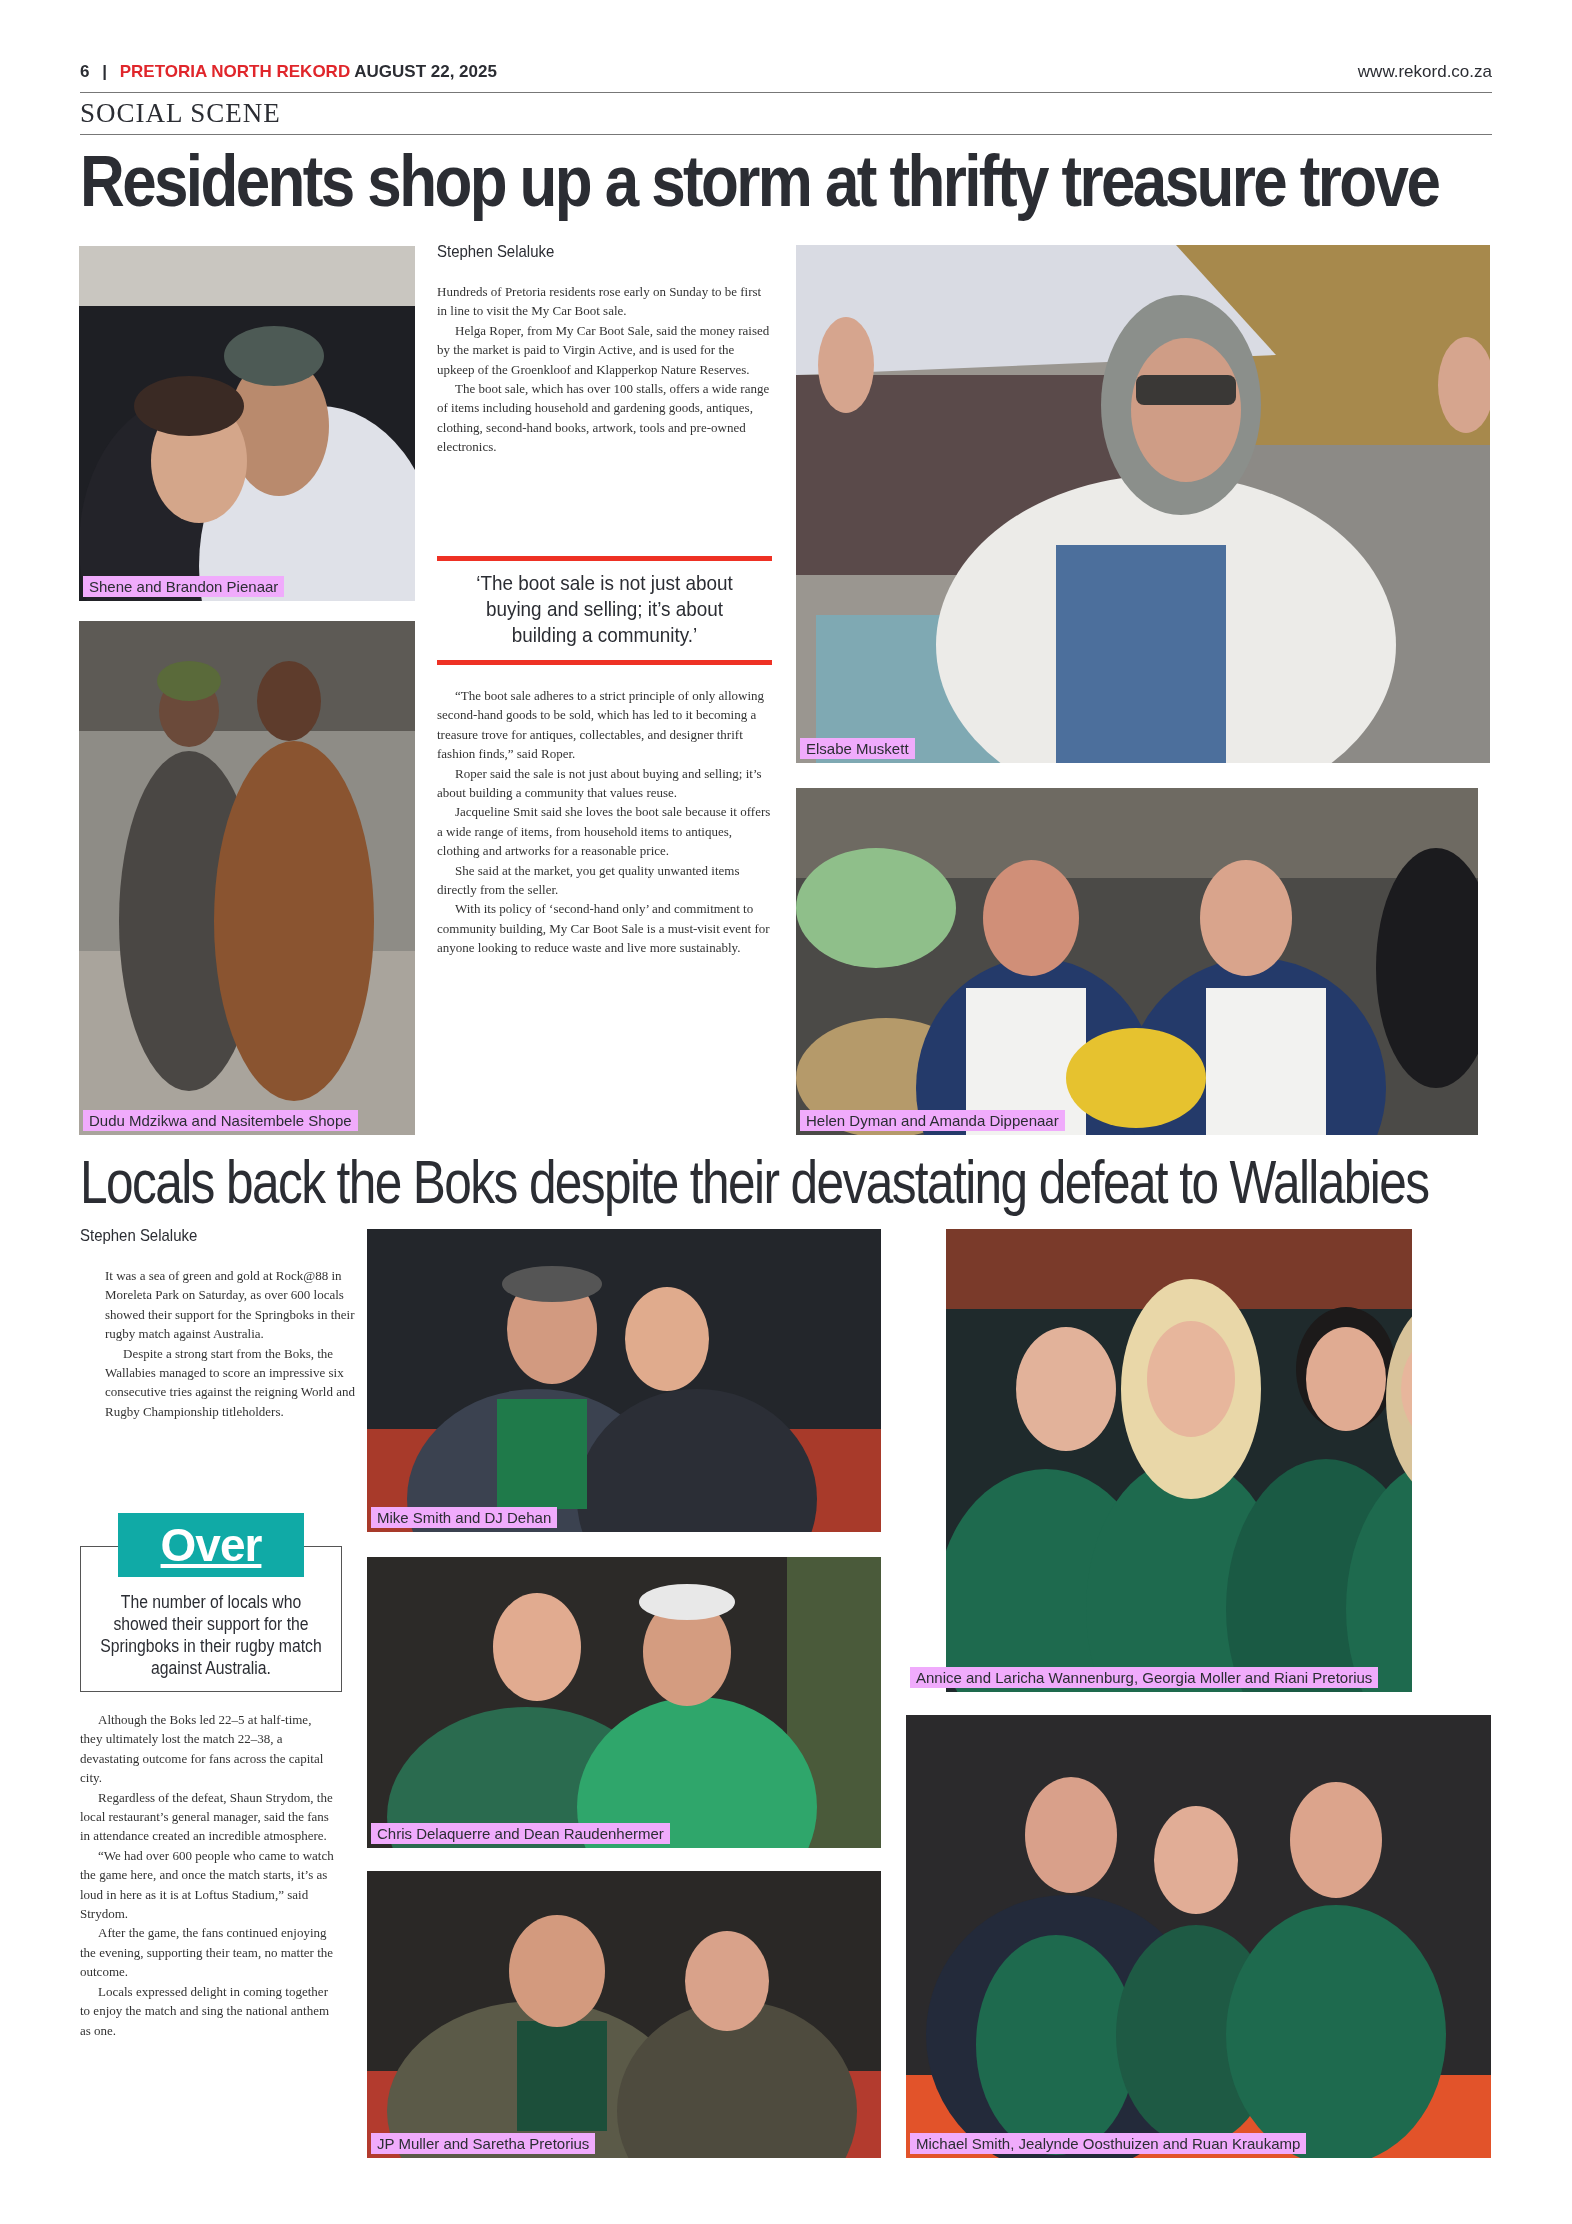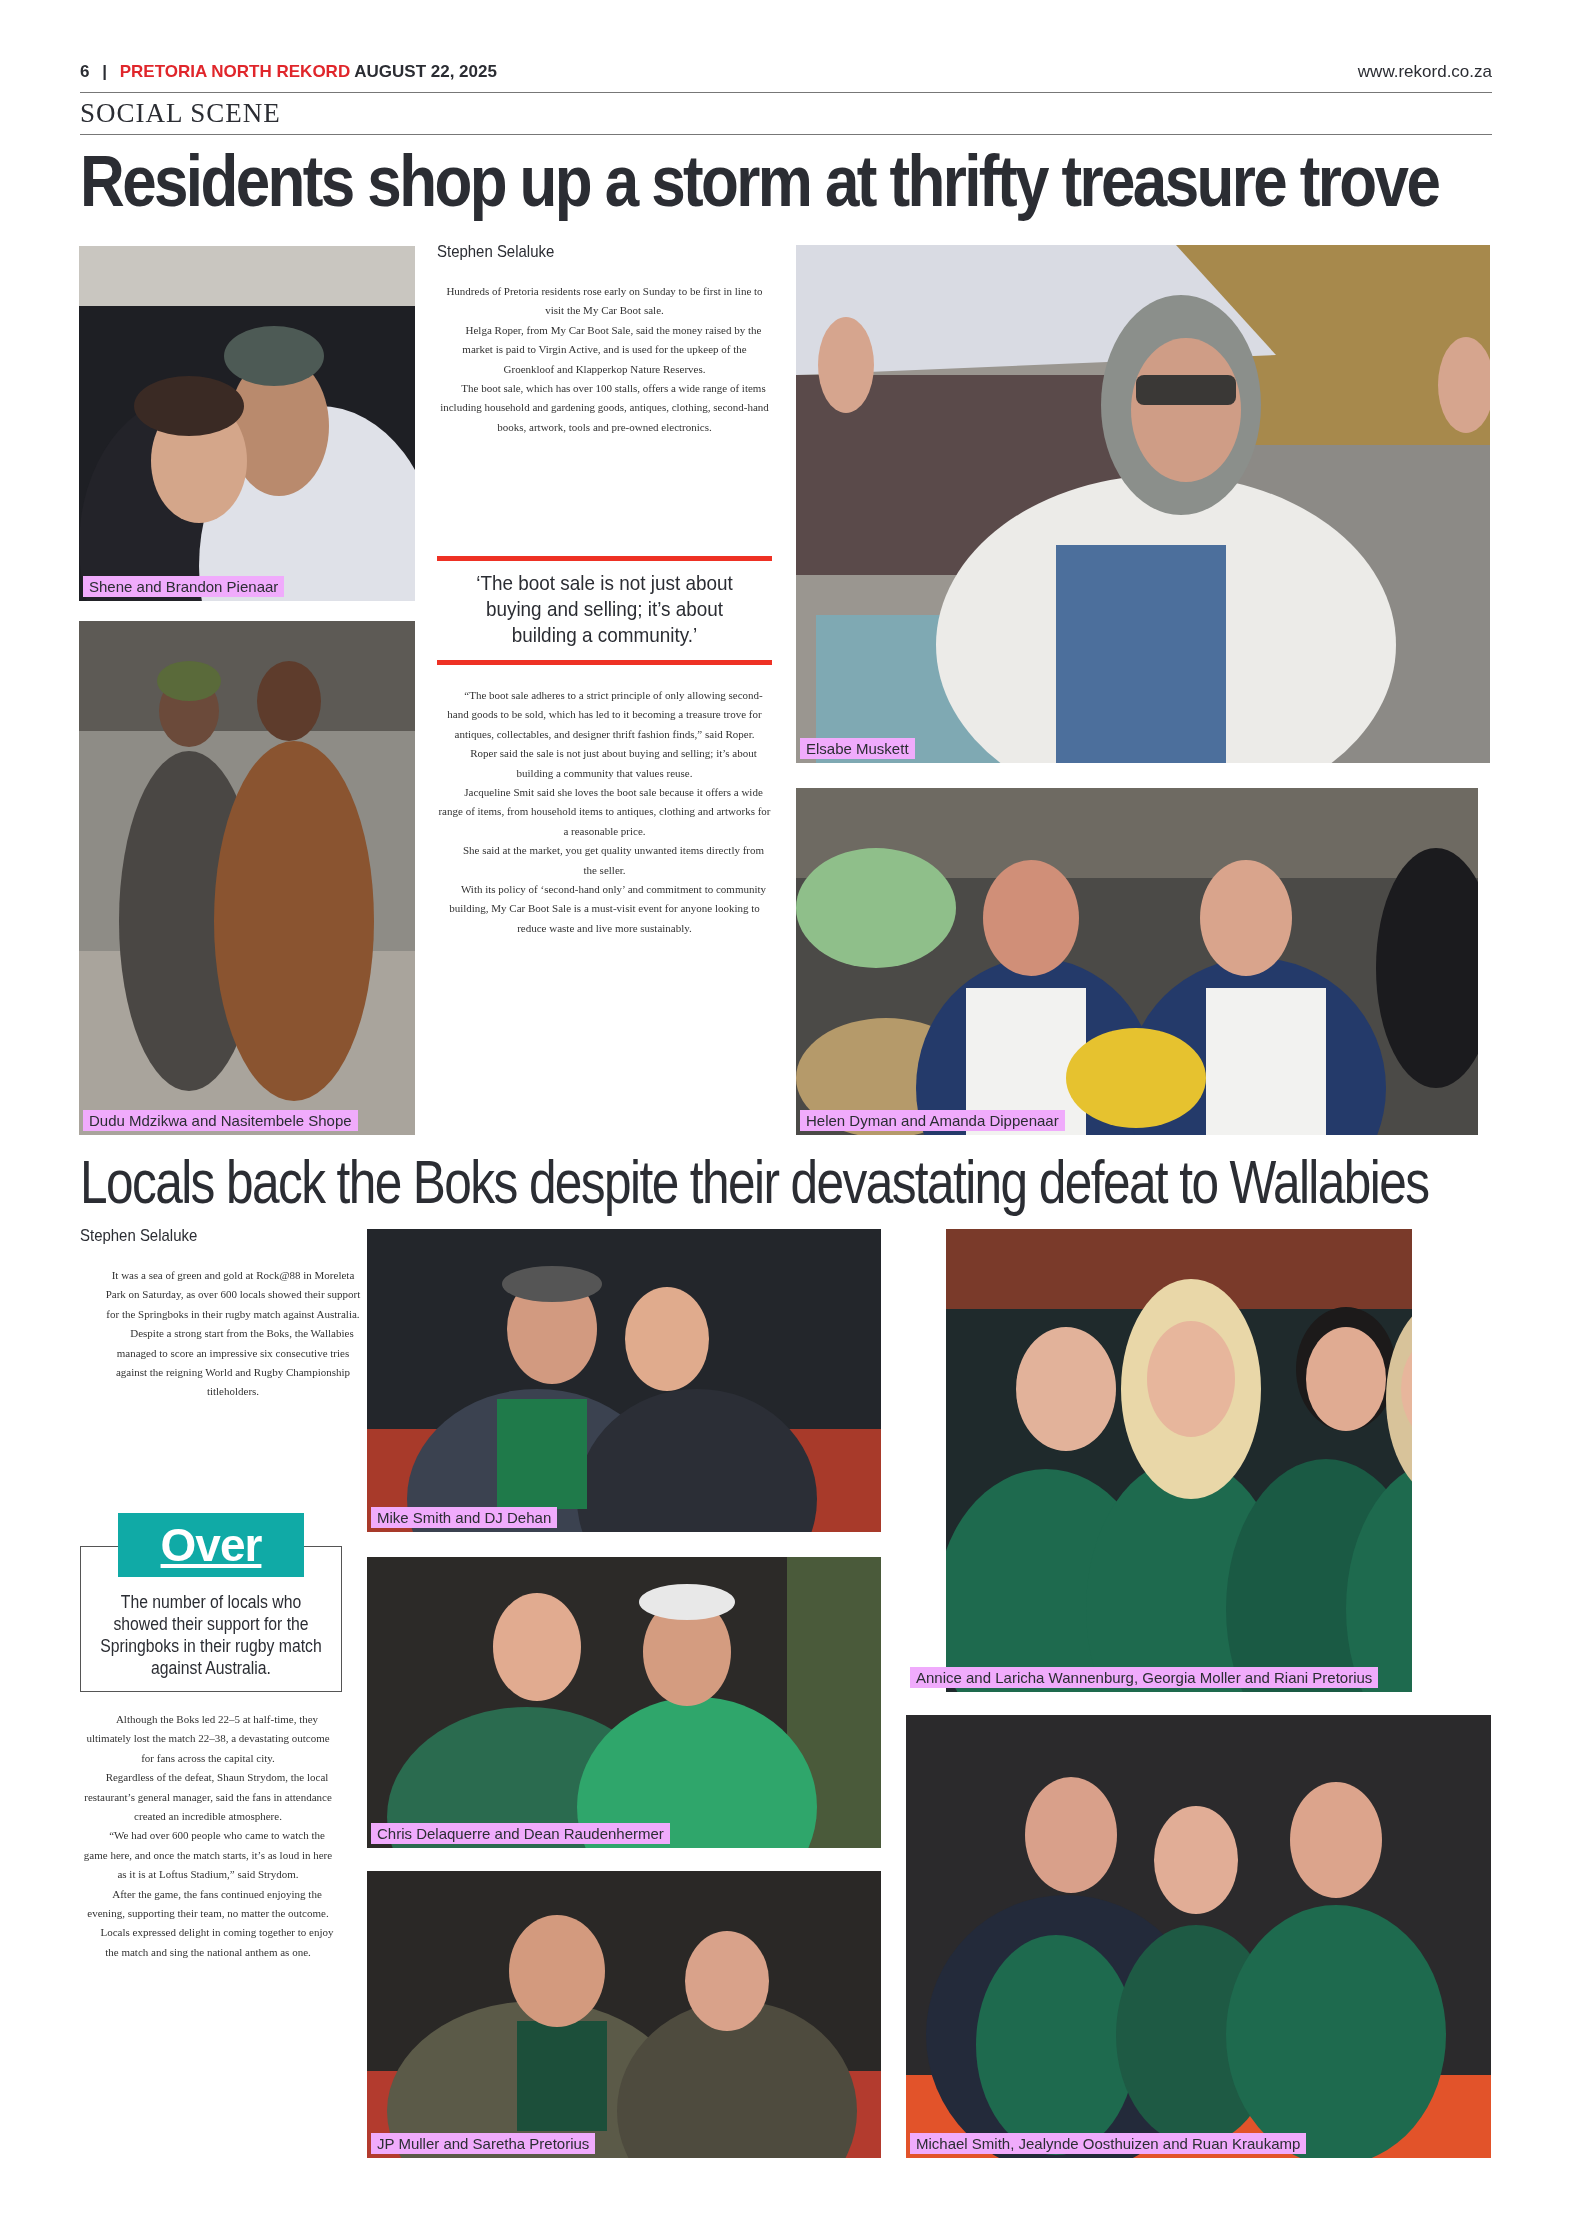--- a/index.html
+++ b/index.html
@@ -7,21 +7,21 @@
   .abs{position:absolute;}
   .topbar{left:80px;top:62px;width:1412px;height:22px;font-size:17px;font-weight:bold;}
   .topbar .pg{color:#2b2d33;}
   .topbar .pub{color:#e0262b;}
   .topbar .url{position:absolute;right:0;top:0;font-weight:normal;color:#2b2d33;}
   .rule{left:80px;width:1412px;height:1px;background:#777;}
   .section{left:80px;top:98px;width:1412px;font-family:"Liberation Serif",serif;font-size:27px;letter-spacing:1px;color:#2b2d33;}
   .hl1{left:80px;top:140px;width:1420px;font-family:"Liberation Sans",sans-serif;font-weight:bold;font-size:72px;letter-spacing:-3px;color:#2b2d33;transform:scaleX(0.86);transform-origin:left top;white-space:nowrap;}
   .hl2{left:80px;top:1146px;width:1420px;font-family:"Liberation Sans",sans-serif;font-weight:normal;font-size:62px;letter-spacing:-2px;color:#2b2d33;transform:scaleX(0.80);transform-origin:left top;white-space:nowrap;}
   .byline{font-family:"Liberation Sans",sans-serif;font-size:17px;color:#2b2d33;transform:scaleX(0.88);transform-origin:left top;white-space:nowrap;}
-  .body{font-family:"Liberation Serif",serif;font-size:11px;line-height:19.4px;color:#333;text-align:center;}
+  .body{font-family:"Liberation Serif",serif;font-size:13px;line-height:19.4px;color:#333;}
   .body p{margin:0;text-indent:0;}
   .body p.ind{text-indent:18px;}
   .photo{overflow:hidden;}
   .caption{position:absolute;left:4px;bottom:4px;background:#f0abfc;padding:2px 6px;font-size:15px;color:#2b2d33;white-space:nowrap;}
   .pq{left:437px;top:556px;width:335px;height:110px;}
   .pq .bar{position:absolute;left:0;width:335px;height:5px;background:#ee3124;}
   .pq .txt{position:absolute;left:0;top:14px;width:335px;text-align:center;font-size:21px;line-height:26px;color:#2b2d33;transform:scaleX(0.9);transform-origin:center top;}
   .factbox{left:80px;top:1546px;width:262px;height:146px;border:1.5px solid #555;box-sizing:border-box;}
   .factbox .big{position:absolute;left:37px;top:-34px;width:186px;height:64px;background:#10aaa6;color:#fff;font-weight:bold;font-size:46px;line-height:64px;text-align:center;letter-spacing:-1px;text-decoration:underline;}
   .factbox .desc{position:absolute;left:0;top:44px;width:100%;text-align:center;font-size:17.5px;line-height:22px;color:#2b2d33;transform:scaleX(0.9);transform-origin:center top;}

